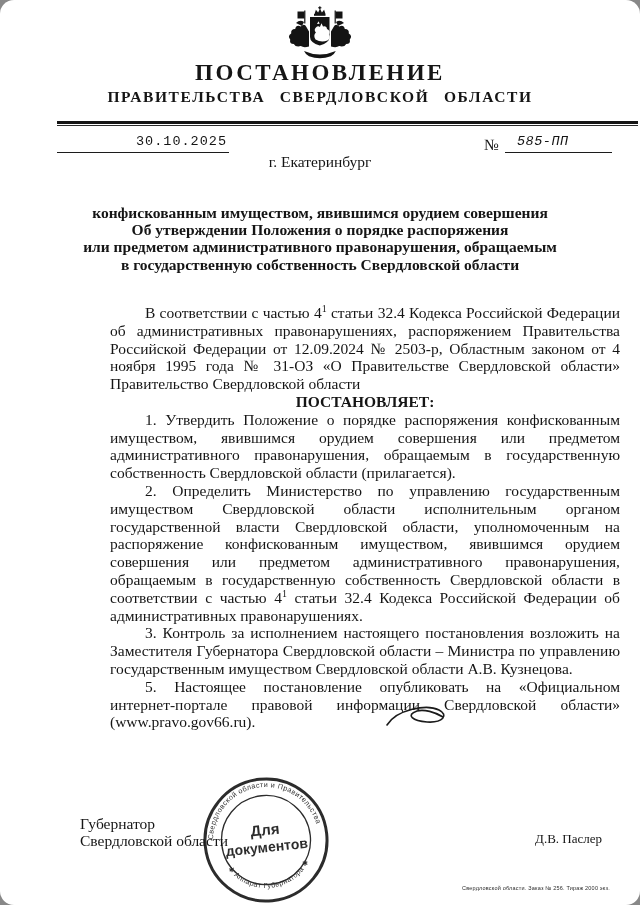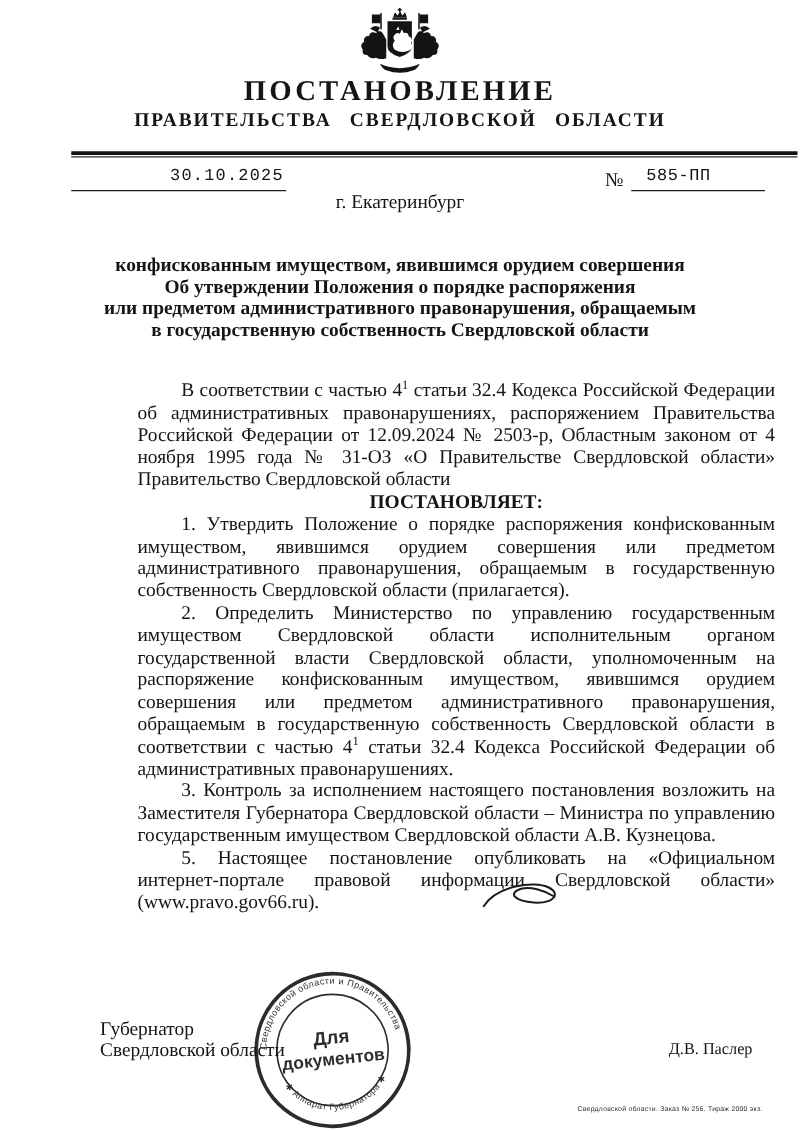--- a/index.html
+++ b/index.html
@@ -2,20 +2,21 @@
 <html lang="ru"><head>
 <meta charset="utf-8">
 <style>
   * { margin:0; padding:0; box-sizing:border-box; }
   html,body { background:#888; }
   .page {
     position:relative; width:640px; height:905px; margin:0 auto;
     background:#ffffff; color:#151515;
     font-family:"Liberation Serif", serif;
     overflow:hidden;
+    border-radius:14px;
   }
   
   .emblem { position:absolute; top:6px; left:278px; width:84px; height:56px; }
   .emblem svg { width:100%; height:100%; }
   
   .doc-title {
     position:absolute; top:60px; left:0; width:100%;
     text-align:center; font-size:23px; font-weight:bold; letter-spacing:2.5px;
   }
   .doc-subtitle {
@@ -27,21 +28,21 @@
   .rule-thin  { position:absolute; top:125px; left:57px; right:2px; height:1px;  background:#2a2a2a; }
   
   .doc-date {
     position:absolute; top:134px; left:99px;
     font-family:"Liberation Mono", monospace; font-size:13.5px; letter-spacing:1px;margin-left:37px;
   }
   .date-line { position:absolute; top:152px; left:57px; width:172px; height:1px; background:#1c1c1c; }
   .num-label { position:absolute; top:136px; left:484px; font-size:15.5px; }
   .doc-number {
     position:absolute; top:134px; left:517px;
-    font-family:"Liberation Mono", monospace; font-size:13.5px; letter-spacing:0.5px;
+    font-family:"Liberation Mono", monospace; font-size:13.5px; letter-spacing:0.5px;font-style:italic;
   }
   .num-line { position:absolute; top:152px; left:505px; width:107px; height:1px; background:#1c1c1c; }
   .city { position:absolute; top:153px; left:0; width:100%; text-align:center; font-size:15.5px; }
   
   .subject {
     position:absolute; top:204px; left:0; width:100%;
     text-align:center; font-weight:bold; font-size:15.5px; line-height:17.2px;
   }
   
   .body-block { position:absolute; top:304px; left:62px; width:558px; }

